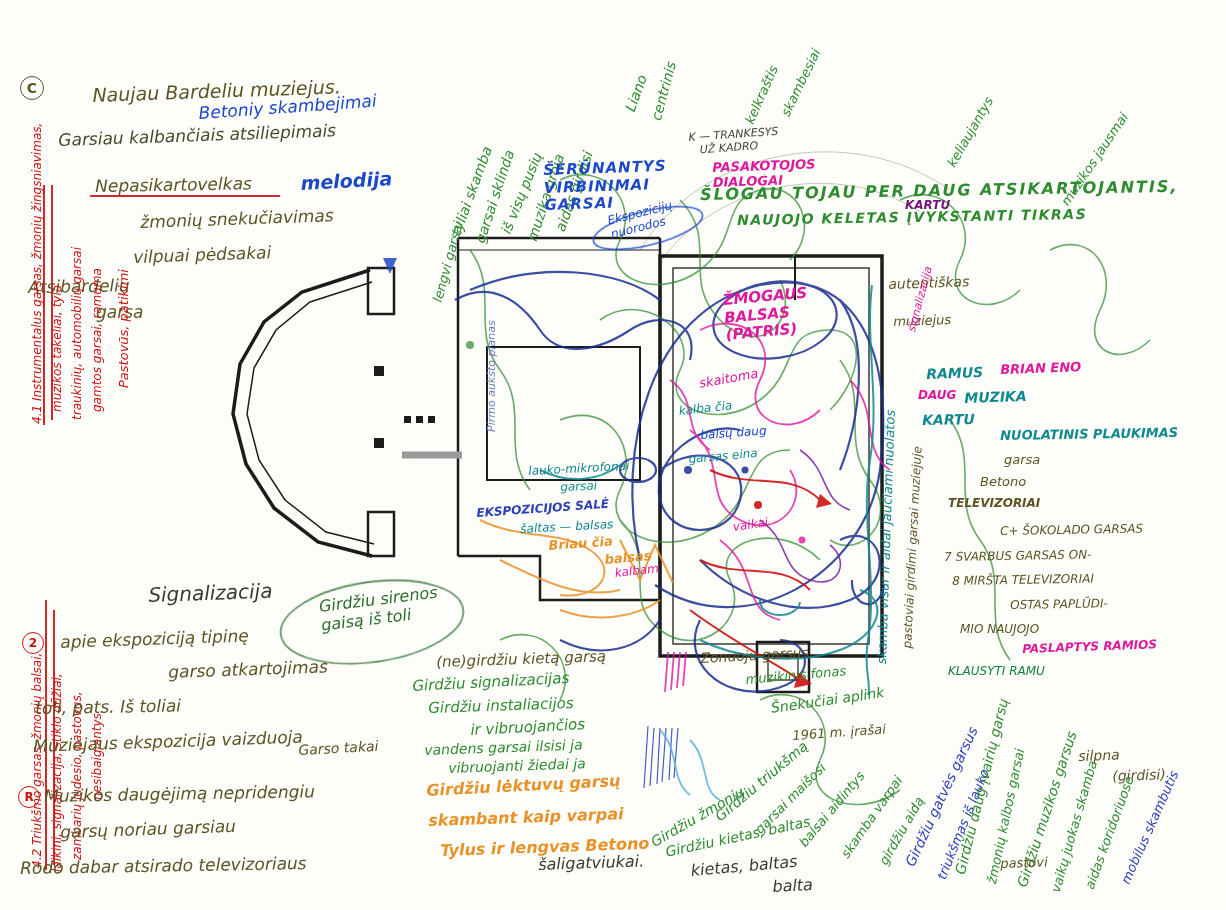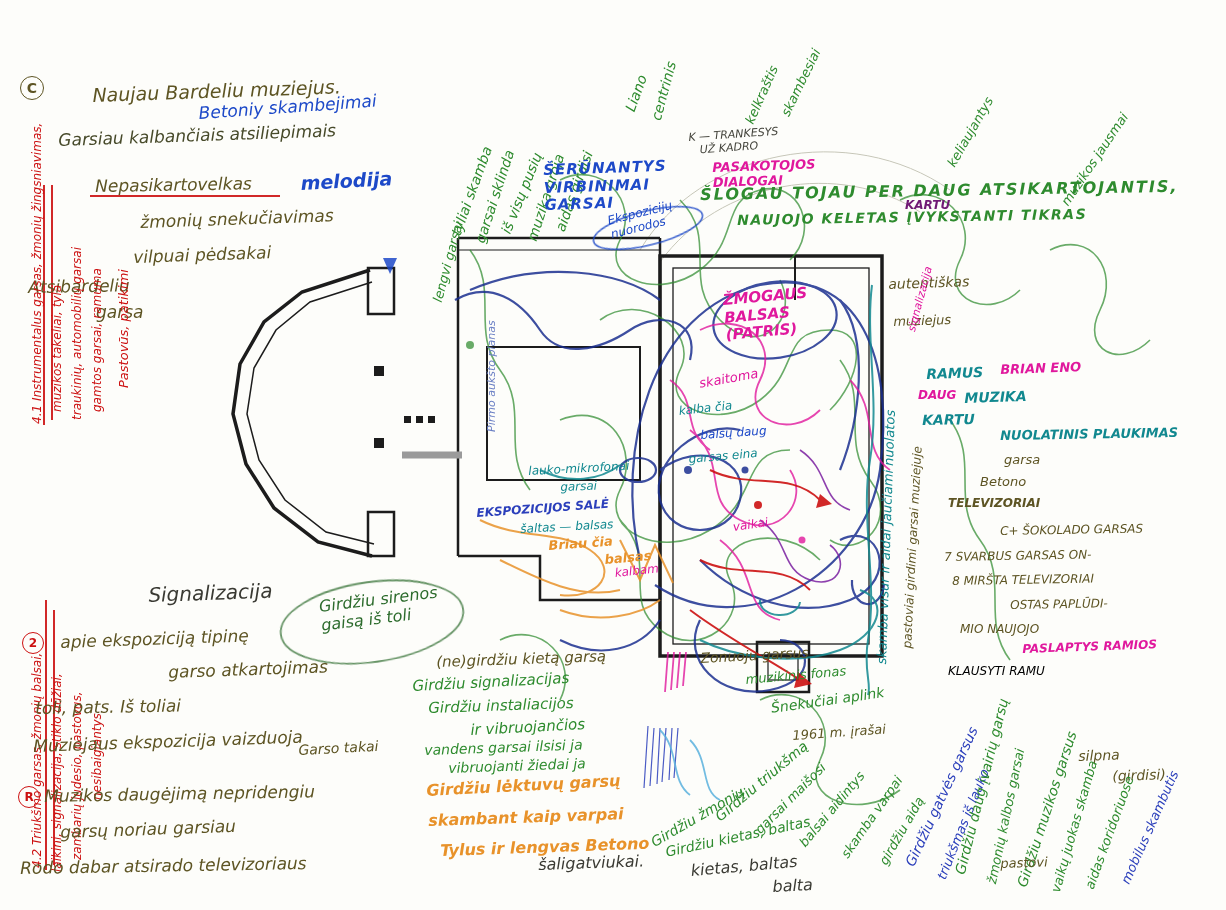--- a/index.html
+++ b/index.html
@@ -226,21 +226,21 @@
       <div class="note" style="left: 1000px; top: 428px; color: rgb(17, 136, 143); font-size: 13px; transform: rotate(-1deg); font-weight: bold;">NUOLATINIS PLAUKIMAS</div>
       <div class="note" style="left: 1004px; top: 452px; color: rgb(93, 84, 35); font-size: 13px;">garsa</div>
       <div class="note" style="left: 980px; top: 474px; color: rgb(93, 84, 35); font-size: 13px;">Betono</div>
       <div class="note" style="left: 948px; top: 496px; color: rgb(93, 84, 35); font-size: 12px; font-weight: bold;">TELEVIZORIAI</div>
       <div class="note" style="left: 1000px; top: 524px; color: rgb(93, 84, 35); font-size: 12px; transform: rotate(-1deg);">C+ ŠOKOLADO GARSAS</div>
       <div class="note" style="left: 944px; top: 550px; color: rgb(93, 84, 35); font-size: 12px; transform: rotate(-1deg);">7 SVARBUS GARSAS ON-</div>
       <div class="note" style="left: 952px; top: 574px; color: rgb(93, 84, 35); font-size: 12px; transform: rotate(-1deg);">8 MIRŠTA TELEVIZORIAI</div>
       <div class="note" style="left: 1010px; top: 598px; color: rgb(93, 84, 35); font-size: 12px; transform: rotate(-1deg);">OSTAS PAPLŪDI-</div>
       <div class="note" style="left: 960px; top: 622px; color: rgb(93, 84, 35); font-size: 12px;">MIO NAUJOJO</div>
       <div class="note" style="left: 1022px; top: 642px; color: rgb(224, 24, 157); font-size: 12px; transform: rotate(-2deg); font-weight: bold;">PASLAPTYS RAMIOS</div>
-      <div class="note" style="left: 948px; top: 664px; color: #000000; font-size: 12px;">KLAUSYTI RAMU</div>
+      <div class="note" style="left: 948px; top: 664px; color: #15803d; font-size: 12px;">KLAUSYTI RAMU</div>
       <div class="note" style="left: 874px; top: 664px; color: rgb(17, 136, 143); font-size: 13px; transform: rotate(-88deg);">skamba visur ir aidai jaučiami nuolatos</div>
       <div class="note" style="left: 900px; top: 648px; color: rgb(93, 84, 35); font-size: 12px; transform: rotate(-87deg);">pastoviai girdimi garsai muziejuje</div>
       <div class="note" style="left: 436px; top: 654px; color: rgb(93, 84, 35); font-size: 15px; transform: rotate(-2deg);">(ne)girdžiu kietą garsą</div>
       <div class="note" style="left: 412px; top: 678px; color: rgb(46, 139, 46); font-size: 15px; transform: rotate(-3deg);">Girdžiu signalizacijas</div>
       <div class="note" style="left: 428px; top: 700px; color: rgb(46, 139, 46); font-size: 15px; transform: rotate(-2deg);">Girdžiu instaliacijos</div>
       <div class="note" style="left: 470px; top: 722px; color: rgb(46, 139, 46); font-size: 15px; transform: rotate(-3deg);">ir vibruojančios</div>
       <div class="note" style="left: 424px; top: 742px; color: rgb(46, 139, 46); font-size: 14px; transform: rotate(-2deg);">vandens garsai ilsisi ja</div>
       <div class="note" style="left: 448px; top: 760px; color: rgb(46, 139, 46); font-size: 14px; transform: rotate(-2deg);">vibruojanti žiedai ja</div>
       <div class="note" style="left: 426px; top: 782px; color: rgb(232, 146, 42); font-size: 16px; transform: rotate(-3deg); font-weight: bold;">Girdžiu lėktuvų garsų</div>
       <div class="note" style="left: 428px; top: 812px; color: rgb(232, 146, 42); font-size: 16px; transform: rotate(-2deg); font-weight: bold;">skambant kaip varpai</div>

